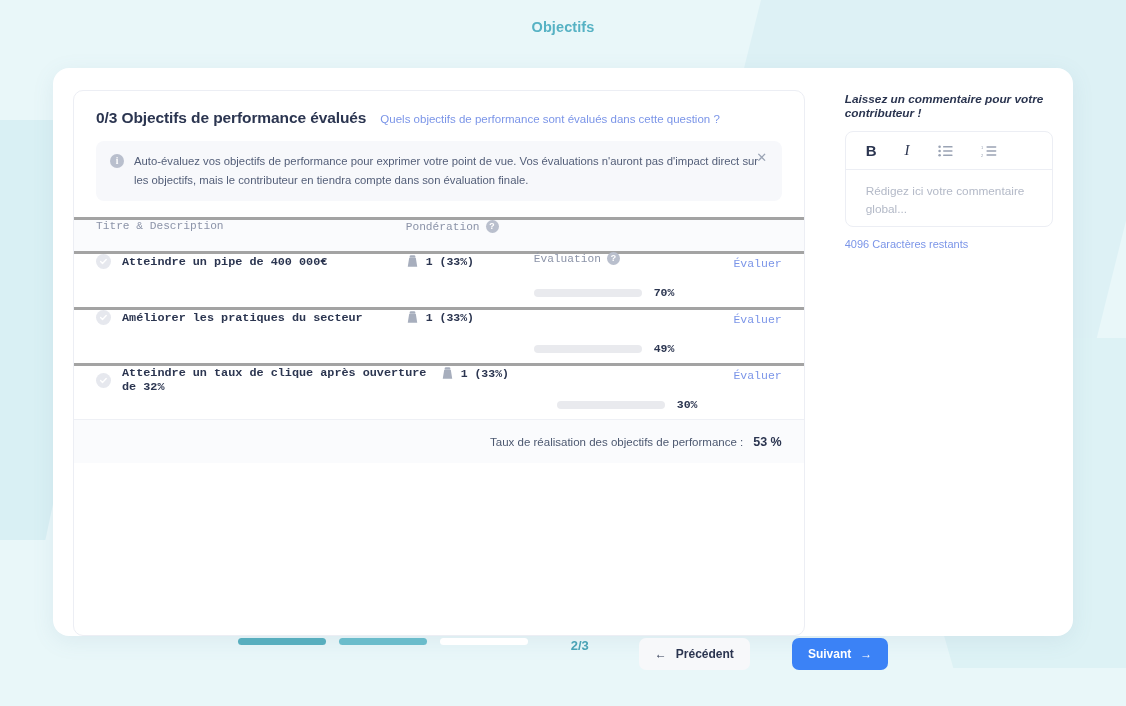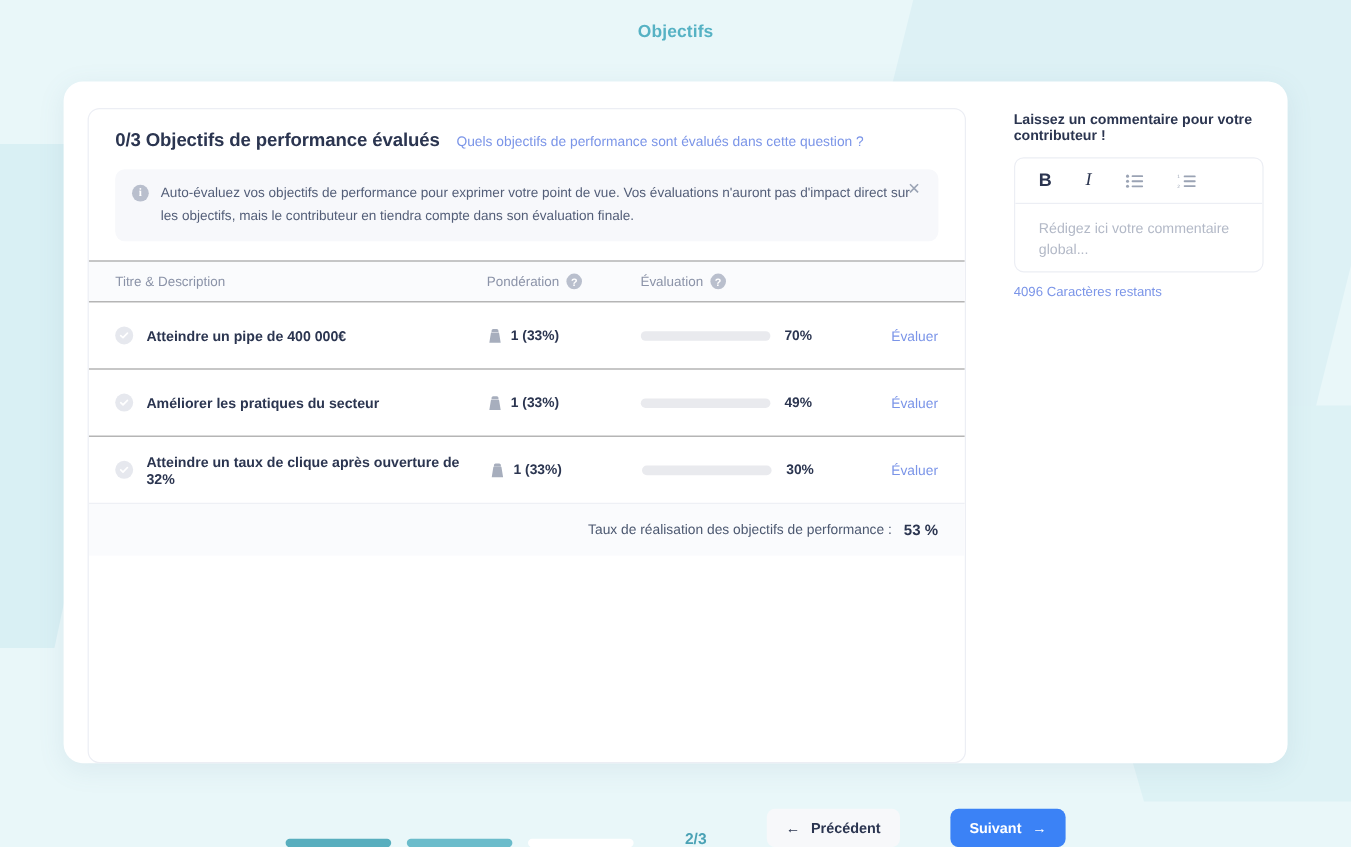--- a/index.html
+++ b/index.html
@@ -154,34 +154,35 @@
     font-size: 13px;
     line-height: 16px;
     text-align: center;
     cursor: pointer;
   }
 
   
   .tbl { margin-top: 16px; width: 100%; }
   .tbl-row {
     display: flex;
-    align-items: center;
-    border-top: 1px solid #a3a3a3;
+    align-items: flex-start;
+    border-top: 3px solid #a3a3a3;
     padding: 0 22px;
+    font-family: Liberation Mono, monospace;
   }
   .tbl-head {
     background: #fafbfd;
     height: 34px;
     font-size: 11.2px;
     color: #8b93a8;
   }
   .tbl-body-row { height: 56px; }
   .col-title { flex: 1 1 auto; display: flex; align-items: center; gap: 11px; }
   .col-weight { width: 128px; display: flex; align-items: center; gap: 7px; }
-  .col-eval   { width: 190px; display: flex; align-items: center; gap: 12px; }
+  .col-eval   { width: 190px; display: flex; align-items: center; gap: 12px; margin-top: 32px; }
   .col-action { width: 58px; text-align: right; }
 
   .tbl-head .col-weight,
   .tbl-head .col-eval { gap: 6px; }
 
   .check-circle {
     width: 15px; height: 15px;
     border-radius: 50%;
     background: #e6e8ee;
     display: inline-flex;
@@ -244,20 +245,21 @@
 
   
   .comment-sec {
     margin: 24px 20px 0 20px;
   }
   .comment-label {
     font-size: 11.8px;
     font-weight: 700;
     color: #2b3550;
     margin-bottom: 11px;
+    font-style: italic;
   }
   .editor {
     border: 1px solid #eceef4;
     border-radius: 8px;
     overflow: hidden;
   }
   .editor-toolbar {
     height: 38px;
     border-bottom: 1px solid #eceef4;
     display: flex;
@@ -291,21 +293,21 @@
     color: #7b95e8;
   }
 
   
   .bottom-bar {
     position: absolute;
     left: 0; right: 0;
     bottom: 0;
     height: 68px;
     display: flex;
-    align-items: flex-end;
+    align-items: flex-start;
     justify-content: center;
     gap: 32px;
     z-index: 6;
   }
   .steps { display: flex; align-items: center; gap: 13px; }
   .step-seg {
     width: 88px;
     height: 7px;
     border-radius: 5px;
     background: #ffffff;

